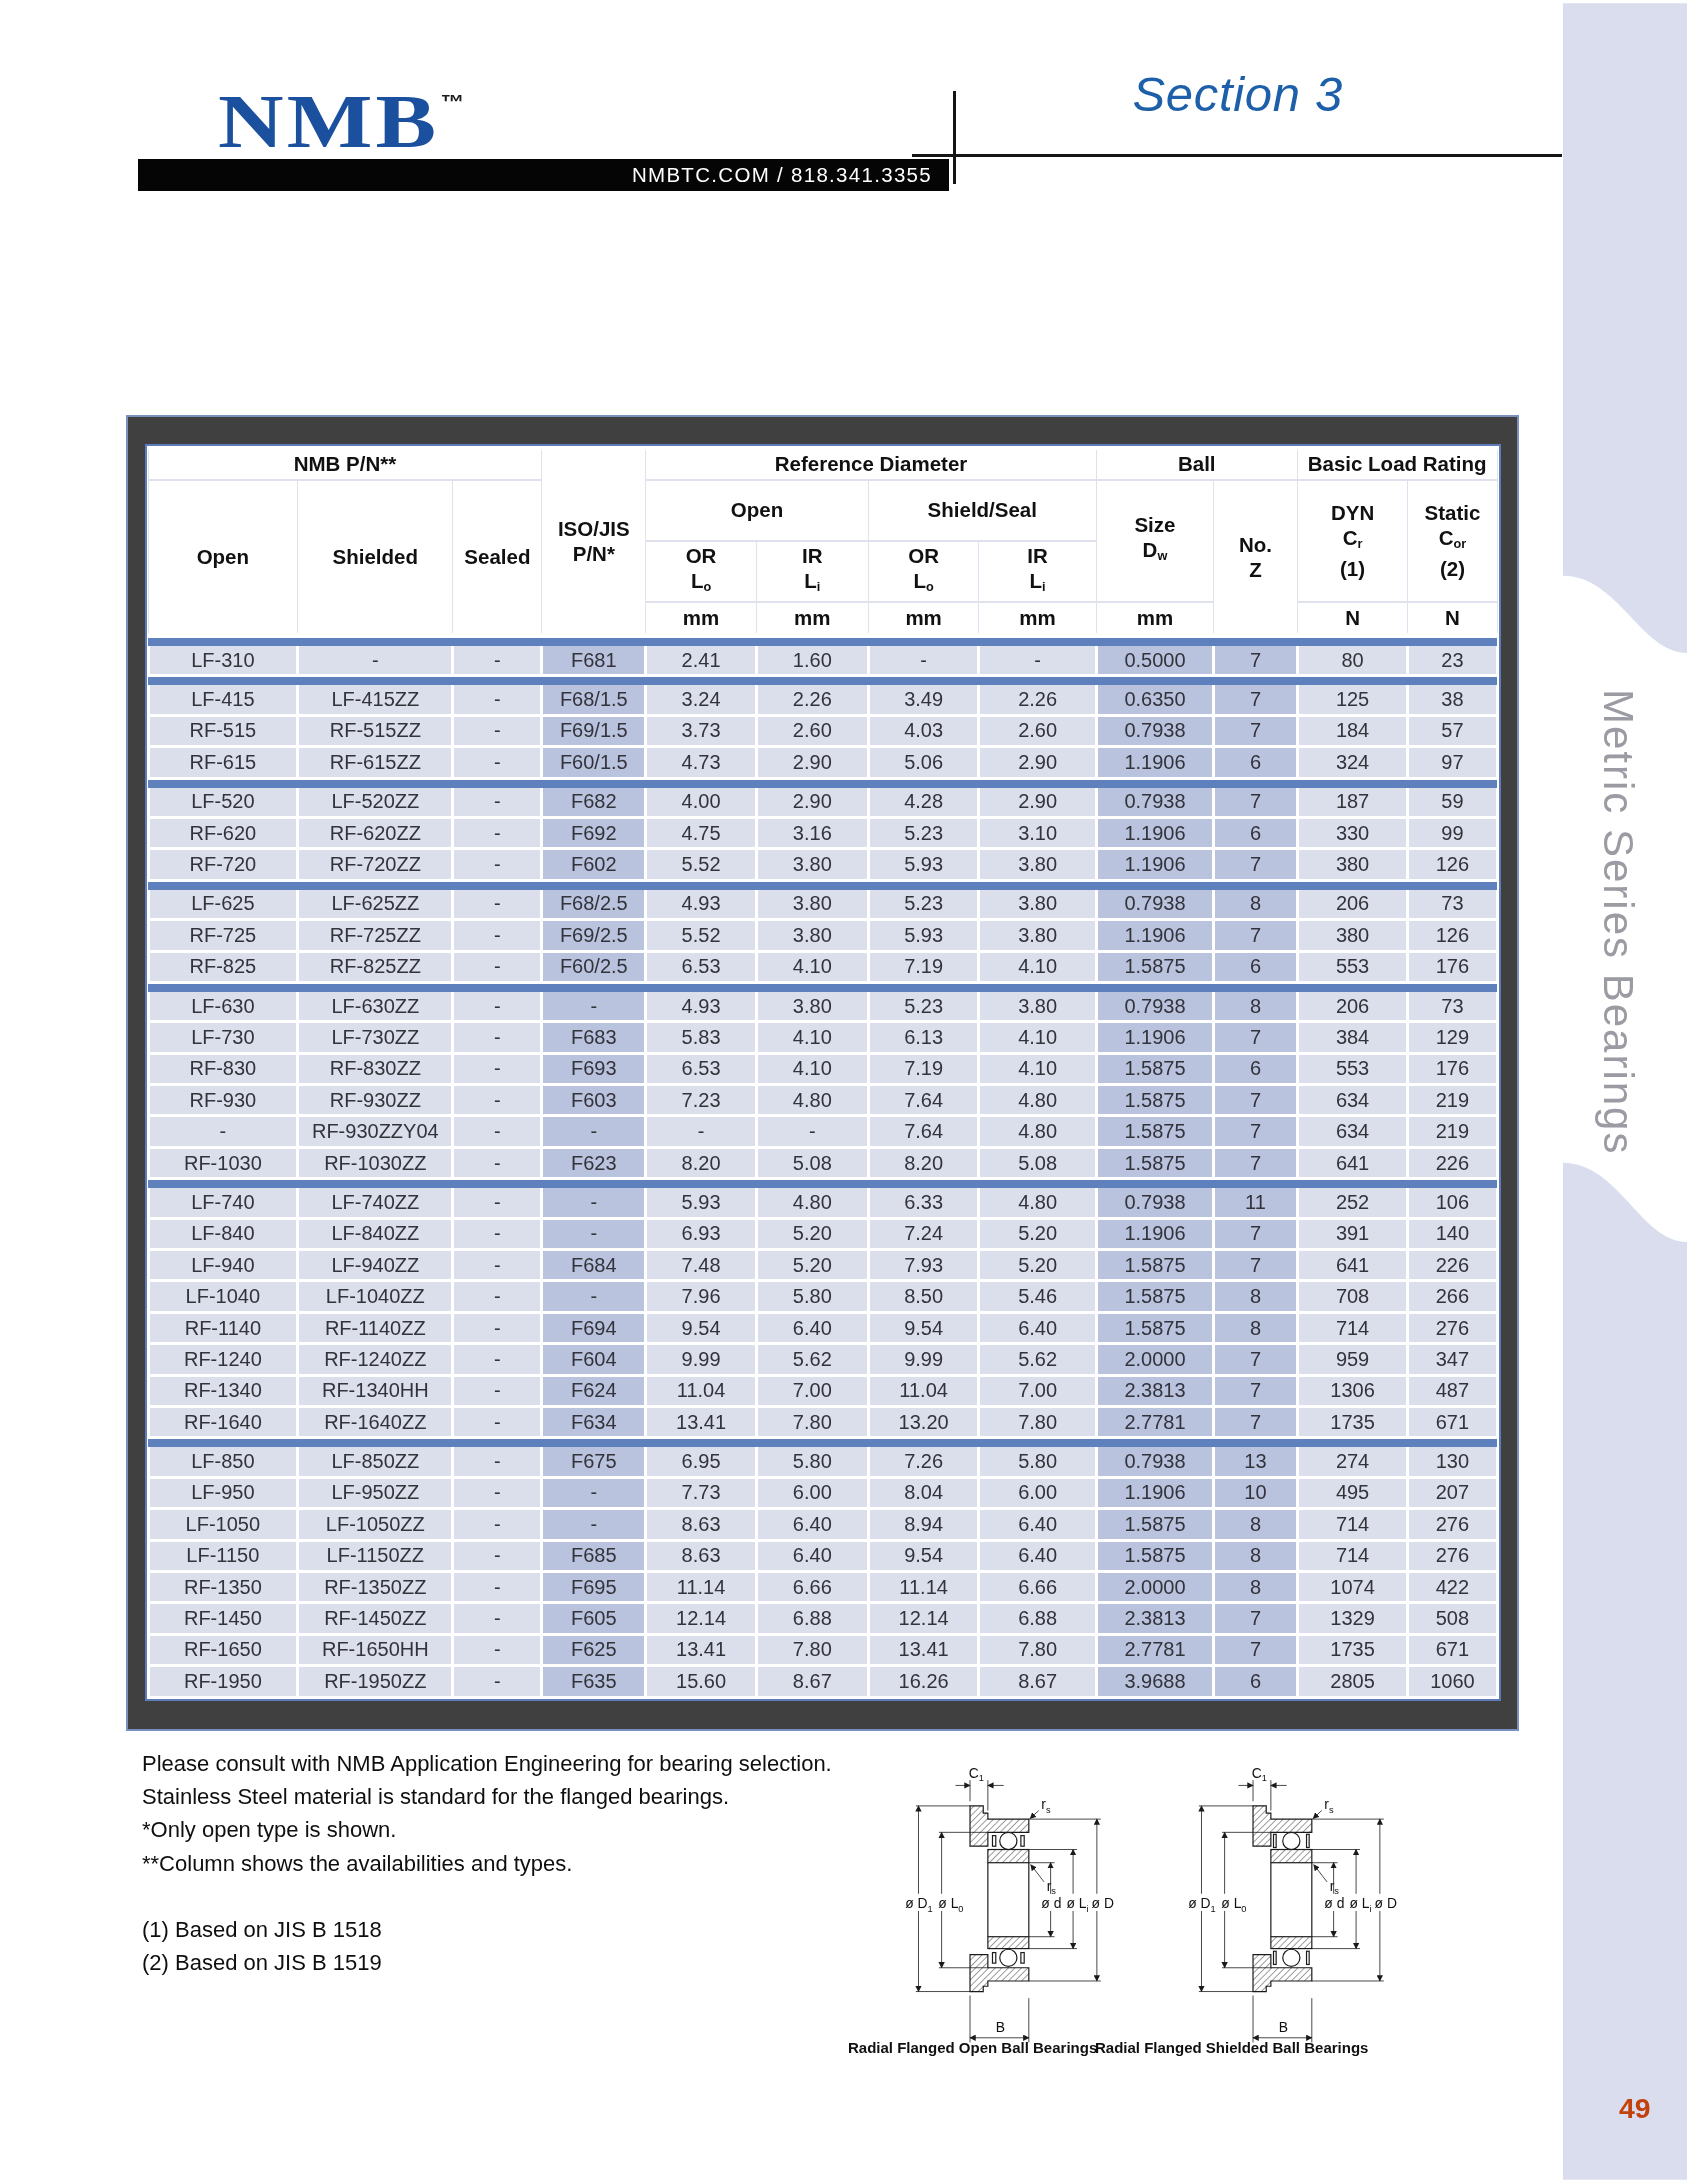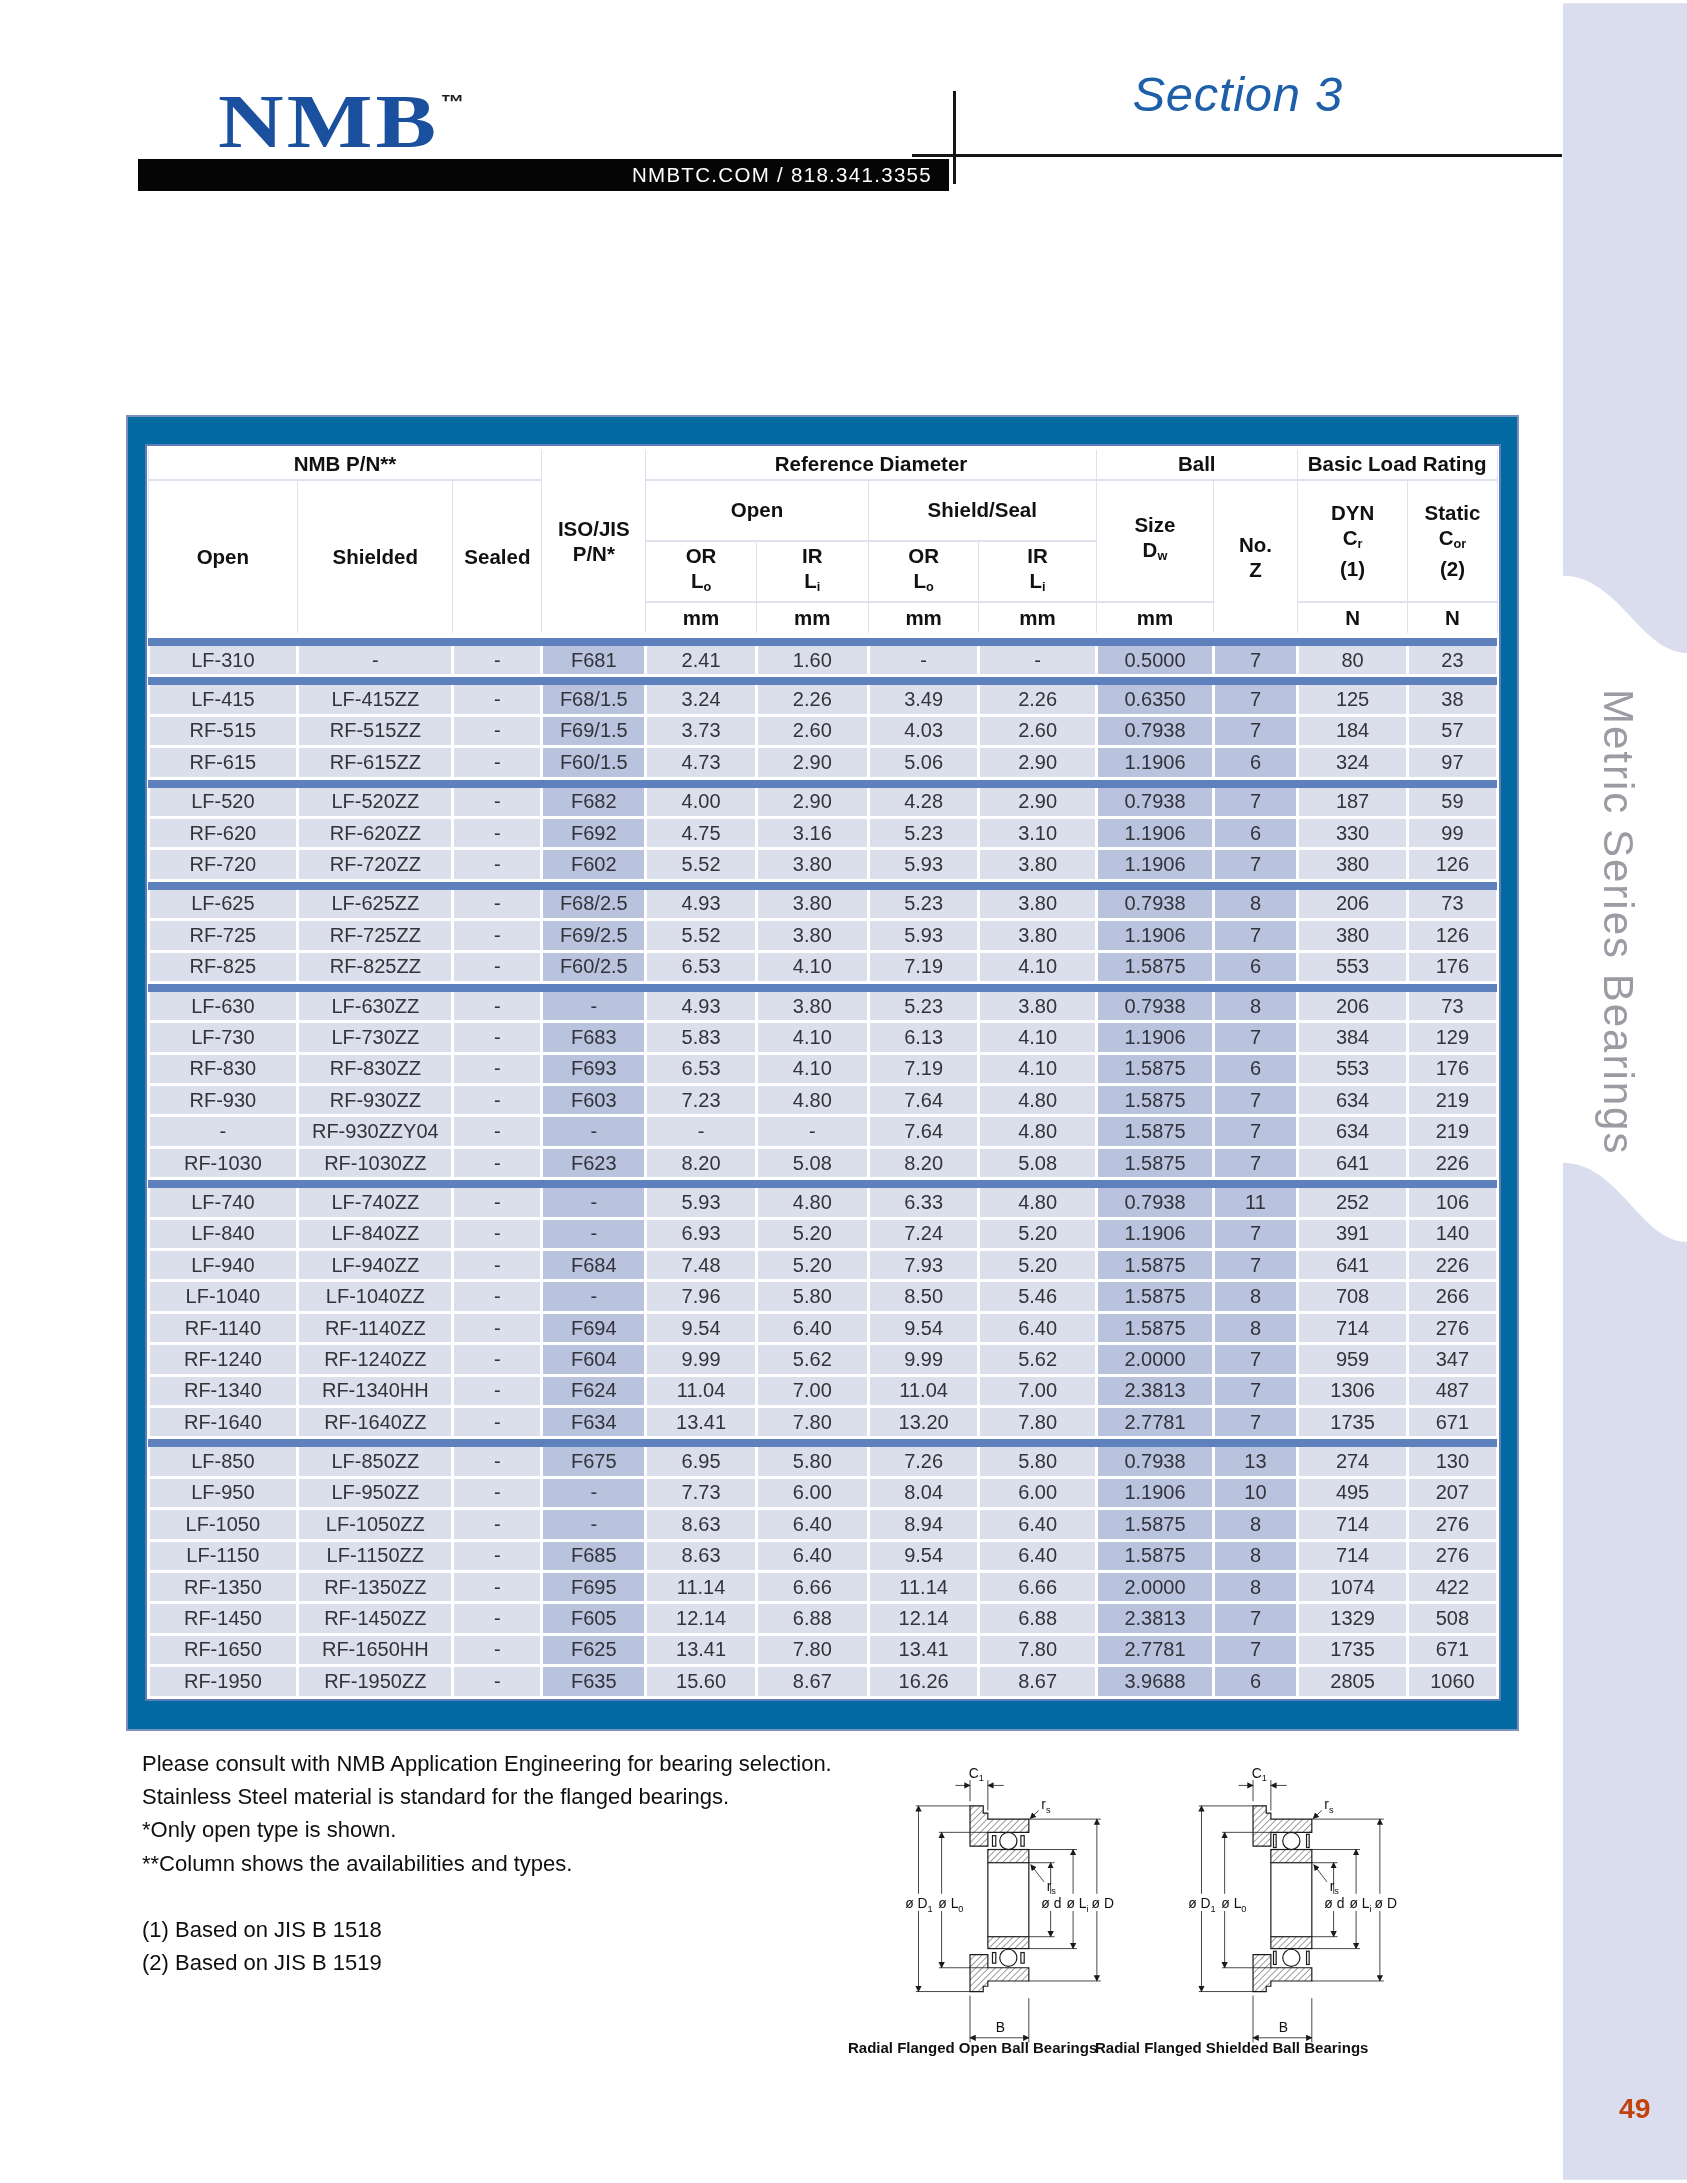--- a/index.html
+++ b/index.html
@@ -24,21 +24,21 @@
   
   .side-band{position:absolute;right:0;top:0;width:124px;height:2183px;}
   .side-label{position:absolute;left:1590px;top:654px;height:537px;width:52px;
               writing-mode:vertical-rl;text-align:center;font-size:42px;color:#9b9ba3;
               letter-spacing:2px;white-space:nowrap;}
   .page-num{position:absolute;left:1619px;top:2092px;width:79px;
             font-size:28.4px;font-weight:bold;color:#c2410c;}
 
   
   .frame{position:absolute;left:126px;top:415px;width:1393px;box-sizing:border-box;
-         background:#0369a1;border:2px solid #7b90bd;padding:26.5px 16.5px 28px 16.5px;}
+         background:#404040;border:2px solid #7b90bd;padding:26.5px 16.5px 28px 16.5px;}
   .frame-inner{background:#ffffff;border:2.6px solid #5f7cba;}
   table.spec{width:100%;border-collapse:collapse;table-layout:fixed;}
   table.spec th{background:#fff;font-weight:bold;font-size:20.5px;color:#111;
                 border-left:1.3px solid #dfe2ee;border-right:1.3px solid #dfe2ee;padding:1.3px;}
   tr.hr1{height:32px;} tr.hr2{height:61px;} tr.hr3{height:61px;} tr.hr4{height:34px;}
   th.hb{border-bottom:2px solid #dfe2ee;}          
   th.ub{border-bottom:2.6px solid #dfe2ee;}          
   th.wt{border-top:4px solid #fff;}
   th.wb{border-bottom:5.3px solid #fff;}
   th.el{border-left:5.3px solid #fff;}

